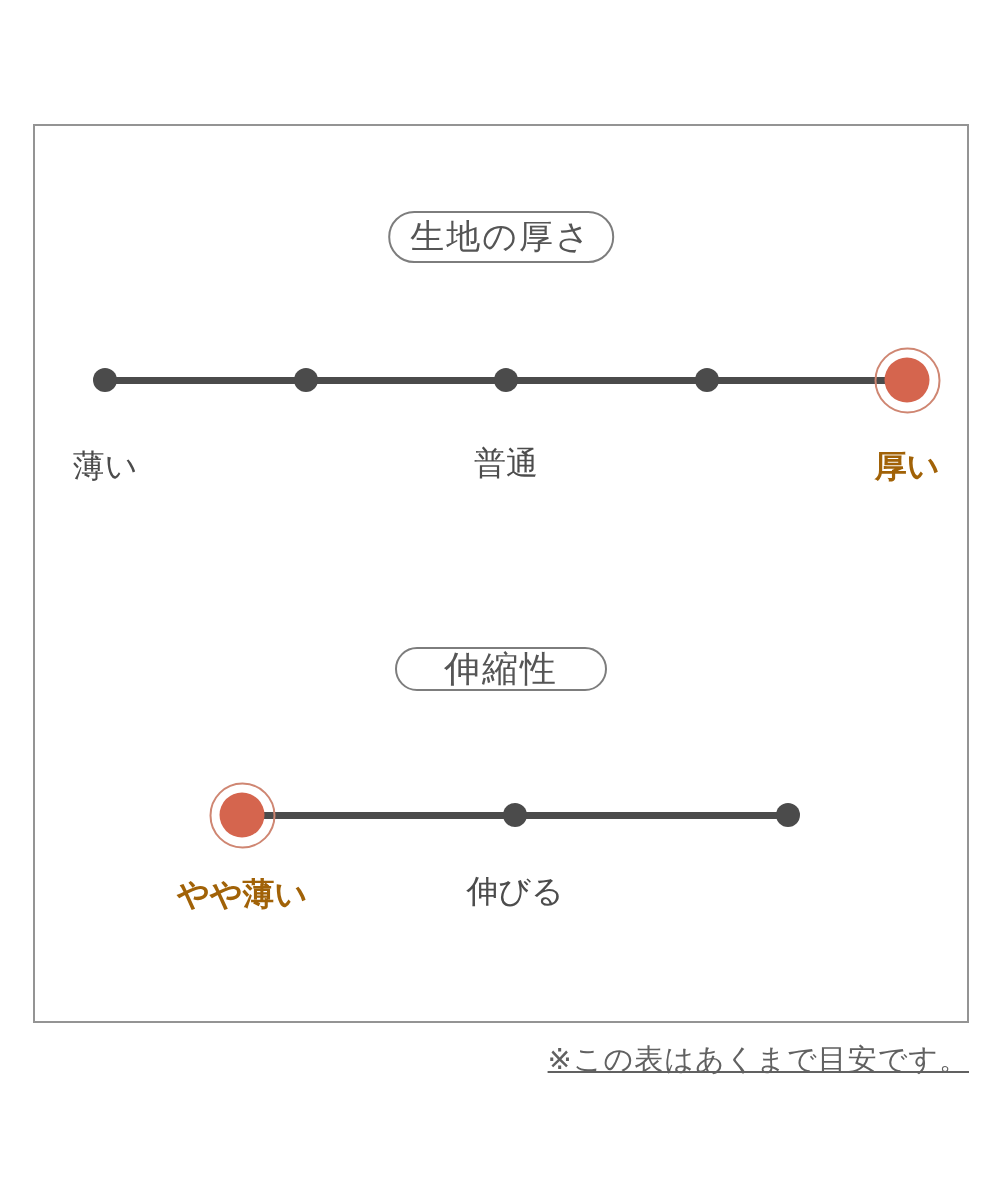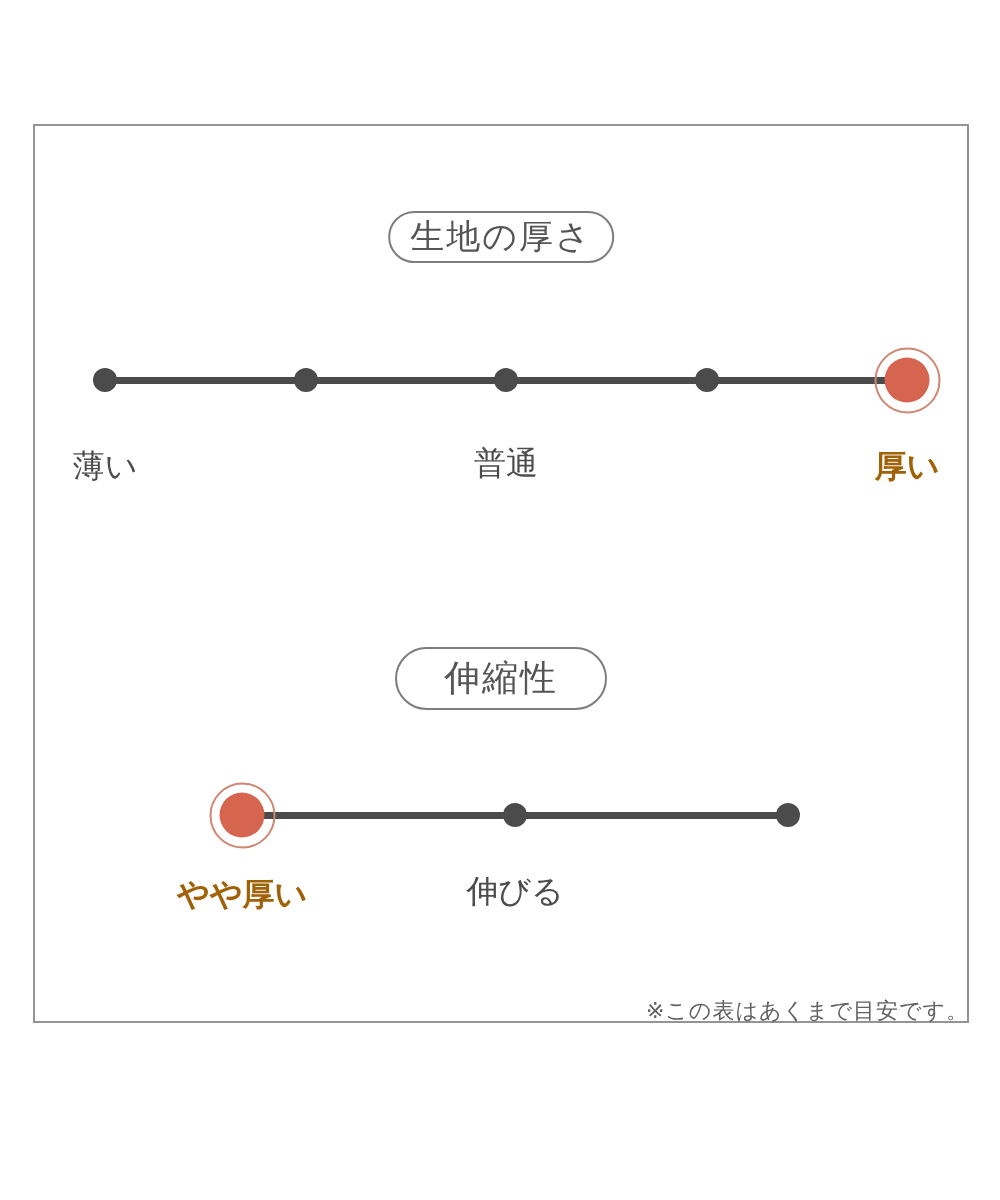--- a/index.html
+++ b/index.html
@@ -25,21 +25,21 @@
     position:absolute;left:33px;top:124px;width:936px;height:899px;
     border:2px solid var(--frame-border);background:#ffffff;
   }
   .pill{
     position:absolute;left:50%;transform:translateX(-50%);
     display:flex;align-items:center;justify-content:center;
     border:2px solid var(--pill-border);border-radius:999px;
     color:var(--title-text);letter-spacing:2px;white-space:nowrap;
   }
   .pill1{top:85px;min-width:212px;height:52px;font-size:34px;padding:0 20px;}
-  .pill2{top:521px;min-width:212px;height:63px;font-size:36px;padding:1px 20px;justify-content:center;}
+  .pill2{top:521px;min-width:212px;height:44px;font-size:36px;padding:1px 20px;justify-content:center;}
   .slider{position:absolute;height:0;}
   .slider1{left:70px;top:254px;width:802px;}
   .slider2{left:207px;top:689px;width:546px;}
   .track{
     position:absolute;left:0;right:0;top:-3px;height:7px;
     background:var(--track);border-radius:4px;
   }
   .dot{
     position:absolute;top:0;width:24px;height:24px;border-radius:50%;
     background:var(--track);transform:translate(-50%,-50%);
@@ -53,22 +53,22 @@
   .labels{position:absolute;height:42px;text-align:center;}
   .labels1{left:70px;top:321px;width:802px;}
   .labels2{left:207px;top:749px;width:546px;}
   .lbl{
     position:absolute;transform:translateX(-50%);
     font-size:32px;color:var(--label-text);white-space:nowrap;line-height:1.2;
   }
   .lbl.active{font-weight:bold;color:#a16207;}
   .p0{left:0%;} .p25{left:25%;} .p50{left:50%;font-family:Liberation Mono, monospace;} .p75{left:75%;} .p100{left:100%;}
   .footer{
-    position:absolute;top:996px;right:31px;
-    font-size:22px;color:var(--footer-text);letter-spacing:1px;white-space:nowrap;
+    position:absolute;top:1040px;right:31px;
+    font-size:29px;color:var(--footer-text);letter-spacing:1px;white-space:nowrap;text-decoration:underline;
   }
 </style>
 </head>
 <body>
 
 <div class="stage">
   <div class="frame">
 
     <div class="pill pill1">
       <span>生地の厚さ</span>
@@ -98,20 +98,20 @@
     <div class="slider slider2">
       <div class="track"></div>
       <div class="dot p0 active">
         <div class="ring"></div>
       </div>
       <div class="dot p50"></div>
       <div class="dot p100"></div>
     </div>
 
     <div class="labels labels2">
-      <span class="lbl p0 active">やや厚い</span>
+      <span class="lbl p0 active">やや薄い</span>
       <span class="lbl p50">伸びる</span>
     </div>
 
   </div>
 
   <div class="footer">※この表はあくまで目安です。</div>
 </div>
 
 </body></html>

